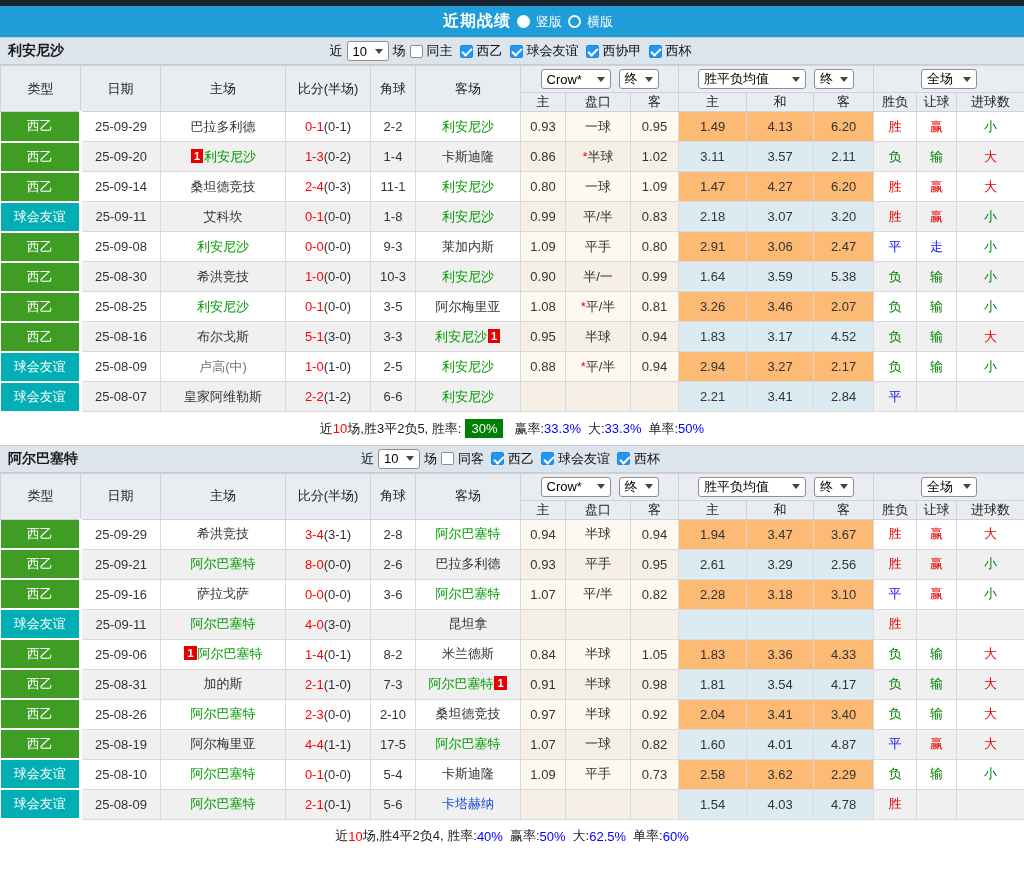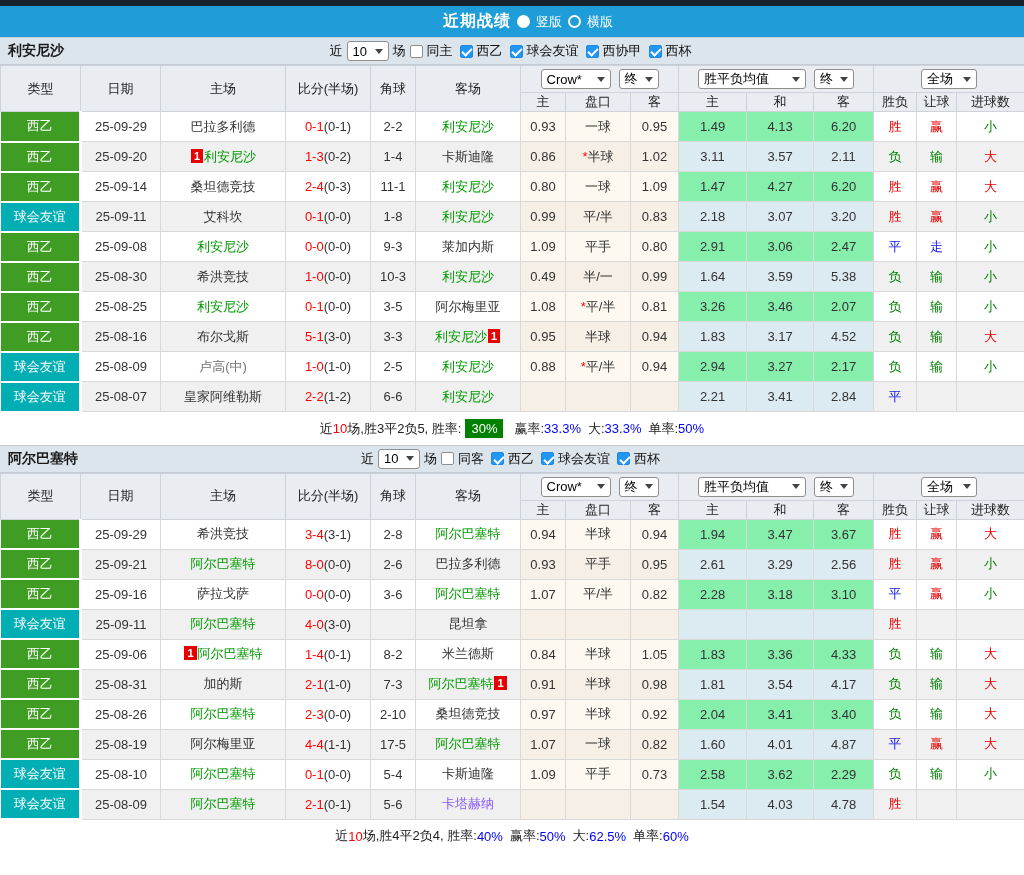--- a/index.html
+++ b/index.html
@@ -68,21 +68,21 @@
   thead tr.h2 th { height: 19px; }
   .selgroup { display: flex; align-items: center; justify-content: center; gap: 8px; }
   tbody td {
     border: 1px solid #D9D9D9; text-align: center; height: 30px;
     padding: 0 1px; color: #333; overflow: hidden; white-space: nowrap;
   }
   tr.even td.plain  { background: #F0F0F0; }
   tr.odd  td.plain  { background: #FFFFFF; }
   tr.odd  td.cream  { background: #FDF9F1; }
   tr.even td.cream  { background: #F5EFE6; }
-  tr.odd  td.mean   { background: #86efac; }
+  tr.odd  td.mean   { background: #fdba74; }
   tr.even td.mean   { background: #DCEAF1; }
   td.c-type {
     color: #fff; border-right: 3px solid #fff; border-bottom: 2px solid #fff;
     border-left: none; border-top: none;
   }
   .num-badge {
     display: inline-block; background: #E60000; color: #fff; font-weight: bold;
     font-size: 11px; line-height: 14px; padding: 0 3px; margin: 0 1px; vertical-align: 1px;
   }
   .ft { color: #FF0000; margin-top: 23px; }
@@ -290,21 +290,21 @@
             <td class="plain"><span style="color: rgb(20, 20, 230);">走</span></td>
             <td class="plain"><span style="color: rgb(0, 128, 0);">小</span></td>
           </tr>
           <tr class="even">
             <td class="c-type" style="background: rgb(63, 157, 35);">西乙</td>
             <td class="plain">25-08-30</td>
             <td class="plain"><span style="color: rgb(51, 51, 51);">希洪竞技</span></td>
             <td class="plain"><span class="ft">1-0</span><span class="ht">(0-0)</span></td>
             <td class="plain">10-3</td>
             <td class="plain"><span style="color: rgb(0, 153, 0);">利安尼沙</span></td>
-            <td class="cream">0.49</td>
+            <td class="cream">0.90</td>
             <td class="cream"><span>半/一</span></td>
             <td class="cream">0.99</td>
             <td class="mean">1.64</td>
             <td class="mean">3.59</td>
             <td class="mean">5.38</td>
             <td class="plain"><span style="color: rgb(0, 128, 0);">负</span></td>
             <td class="plain"><span style="color: rgb(0, 128, 0);">输</span></td>
             <td class="plain"><span style="color: rgb(0, 128, 0);">小</span></td>
           </tr>
           <tr class="odd">
@@ -632,21 +632,21 @@
             <td class="plain"><span style="color: rgb(0, 128, 0);">负</span></td>
             <td class="plain"><span style="color: rgb(0, 128, 0);">输</span></td>
             <td class="plain"><span style="color: rgb(0, 128, 0);">小</span></td>
           </tr>
           <tr class="even">
             <td class="c-type" style="background: rgb(0, 174, 180);">球会友谊</td>
             <td class="plain">25-08-09</td>
             <td class="plain"><span style="color: rgb(0, 153, 0);">阿尔巴塞特</span></td>
             <td class="plain"><span class="ft">2-1</span><span class="ht">(0-1)</span></td>
             <td class="plain">5-6</td>
-            <td class="plain"><span style="color: #8b5cf6;">卡塔赫纳</span></td>
+            <td class="plain"><span style="color: #1d4ed8;">卡塔赫纳</span></td>
             <td class="cream"></td>
             <td class="cream"></td>
             <td class="cream"></td>
             <td class="mean">1.54</td>
             <td class="mean">4.03</td>
             <td class="mean">4.78</td>
             <td class="plain"><span style="color: rgb(230, 0, 0);">胜</span></td>
             <td class="plain"></td>
             <td class="plain"></td>
           </tr>

